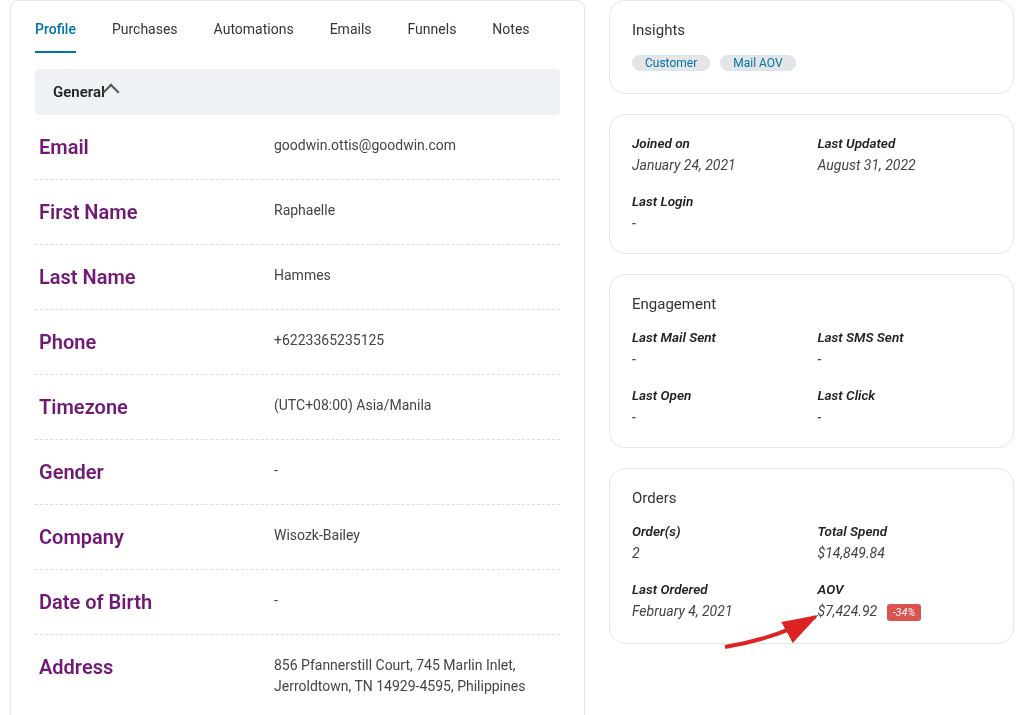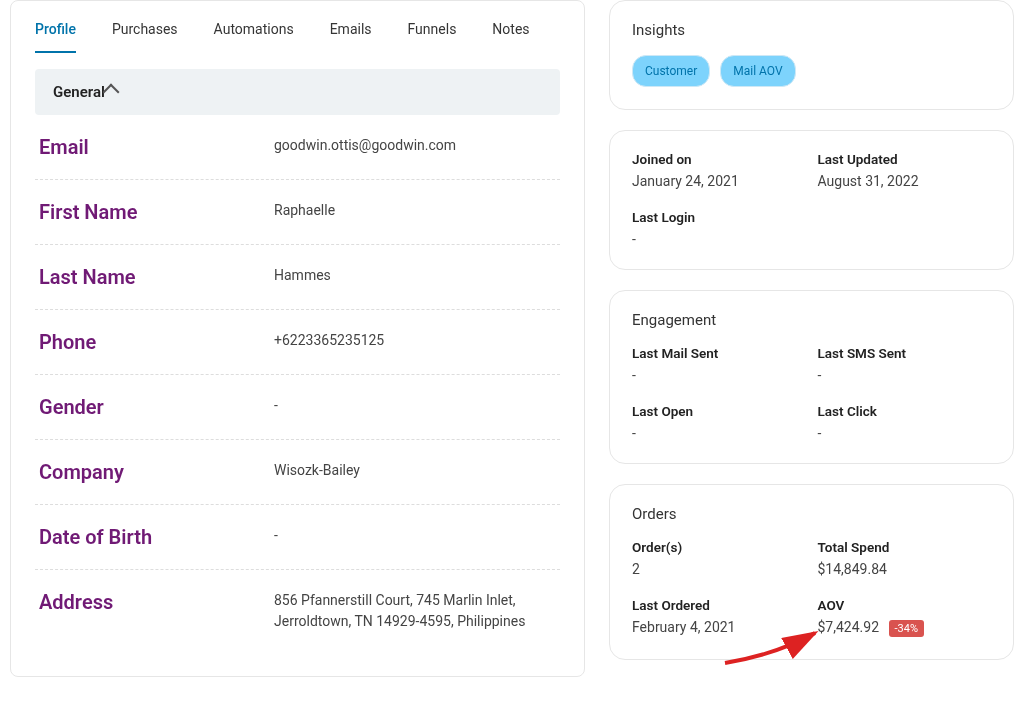--- a/index.html
+++ b/index.html
@@ -96,32 +96,33 @@
   .card-title {
     font-size: 15px;
     color: #333;
     margin-bottom: 16px;
   }
   .tags {
     display: flex;
     gap: 10px;
   }
   .tag {
-    background: #7dd3fc;
+    background: #e5e5e5;
     color: #0073aa;
     font-size: 12px;
-    padding: 8px 12px;
+    padding: 0 12px;
     border-radius: 14px;
     border: 1px solid #cde8f6;
   }
   .grid2 {
     display: grid;
     grid-template-columns: 1fr 1fr;
     row-gap: 20px;
     column-gap: 12px;
+    font-style: italic;
   }
   .klabel {
     font-weight: 600;
     font-size: 13.5px;
     color: #222;
     margin-bottom: 6px;
   }
   .kval {
     color: #444;
     font-size: 14px;
@@ -171,20 +172,24 @@
       </div>
       <div class="frow">
         <div class="flabel">Last Name</div>
         <div class="fval">Hammes</div>
       </div>
       <div class="frow">
         <div class="flabel">Phone</div>
         <div class="fval">+6223365235125</div>
       </div>
       <div class="frow">
+        <div class="flabel">Timezone</div>
+        <div class="fval">(UTC+08:00) Asia/Manila</div>
+      </div>
+      <div class="frow">
         <div class="flabel">Gender</div>
         <div class="fval">-</div>
       </div>
       <div class="frow">
         <div class="flabel">Company</div>
         <div class="fval">Wisozk-Bailey</div>
       </div>
       <div class="frow">
         <div class="flabel">Date of Birth</div>
         <div class="fval">-</div>

